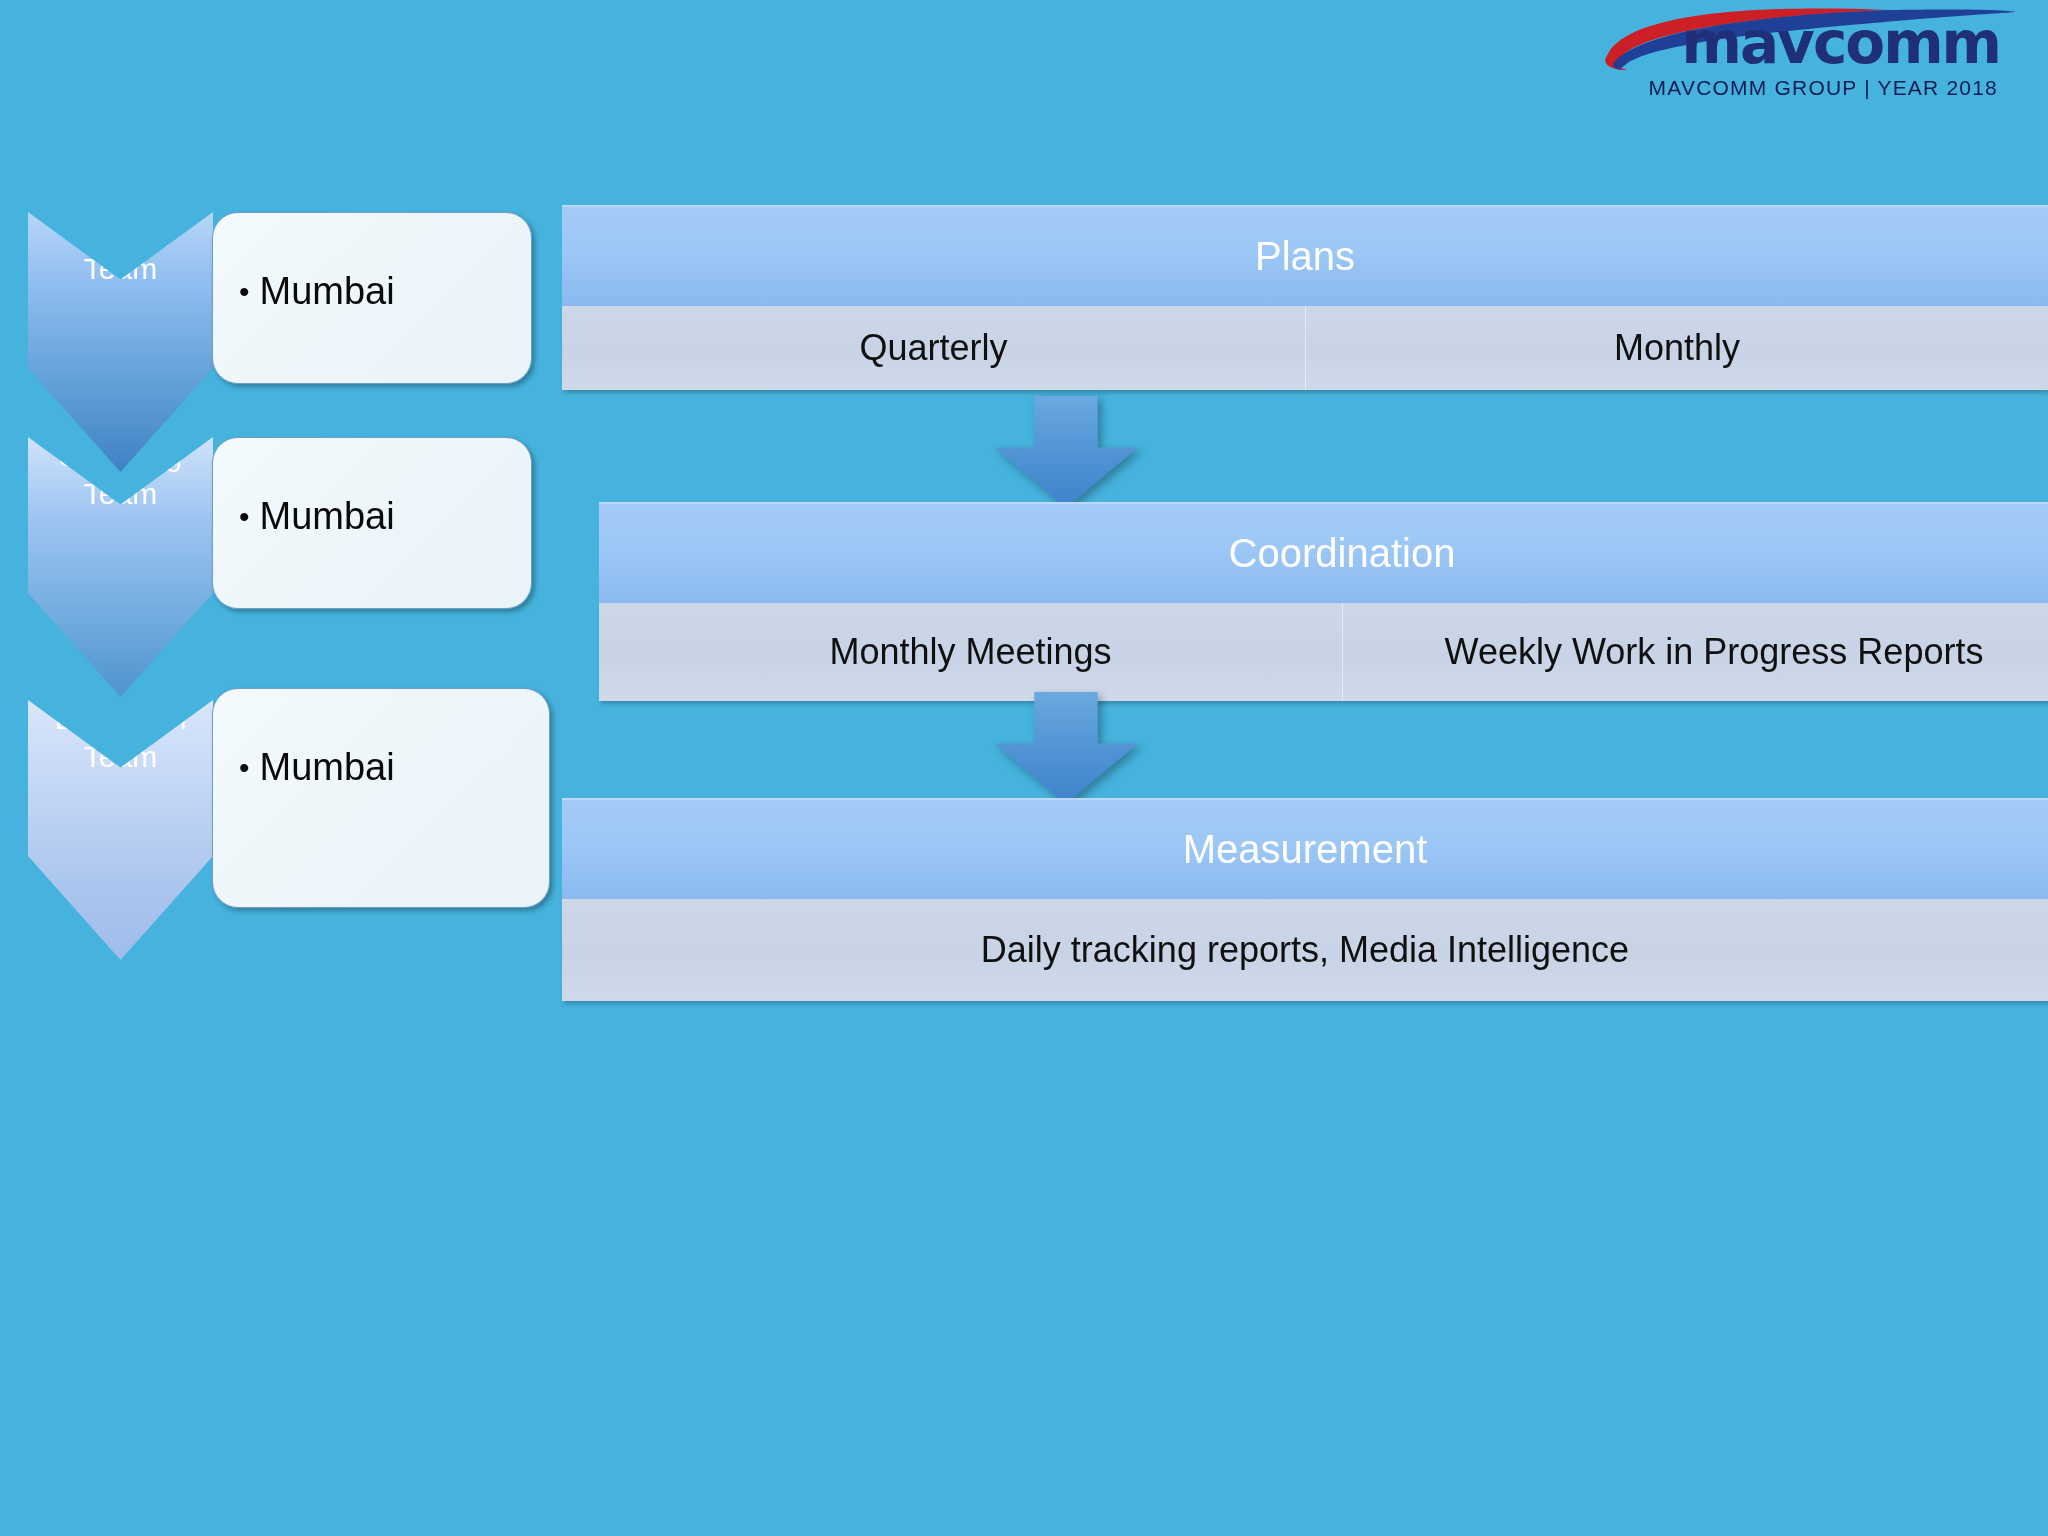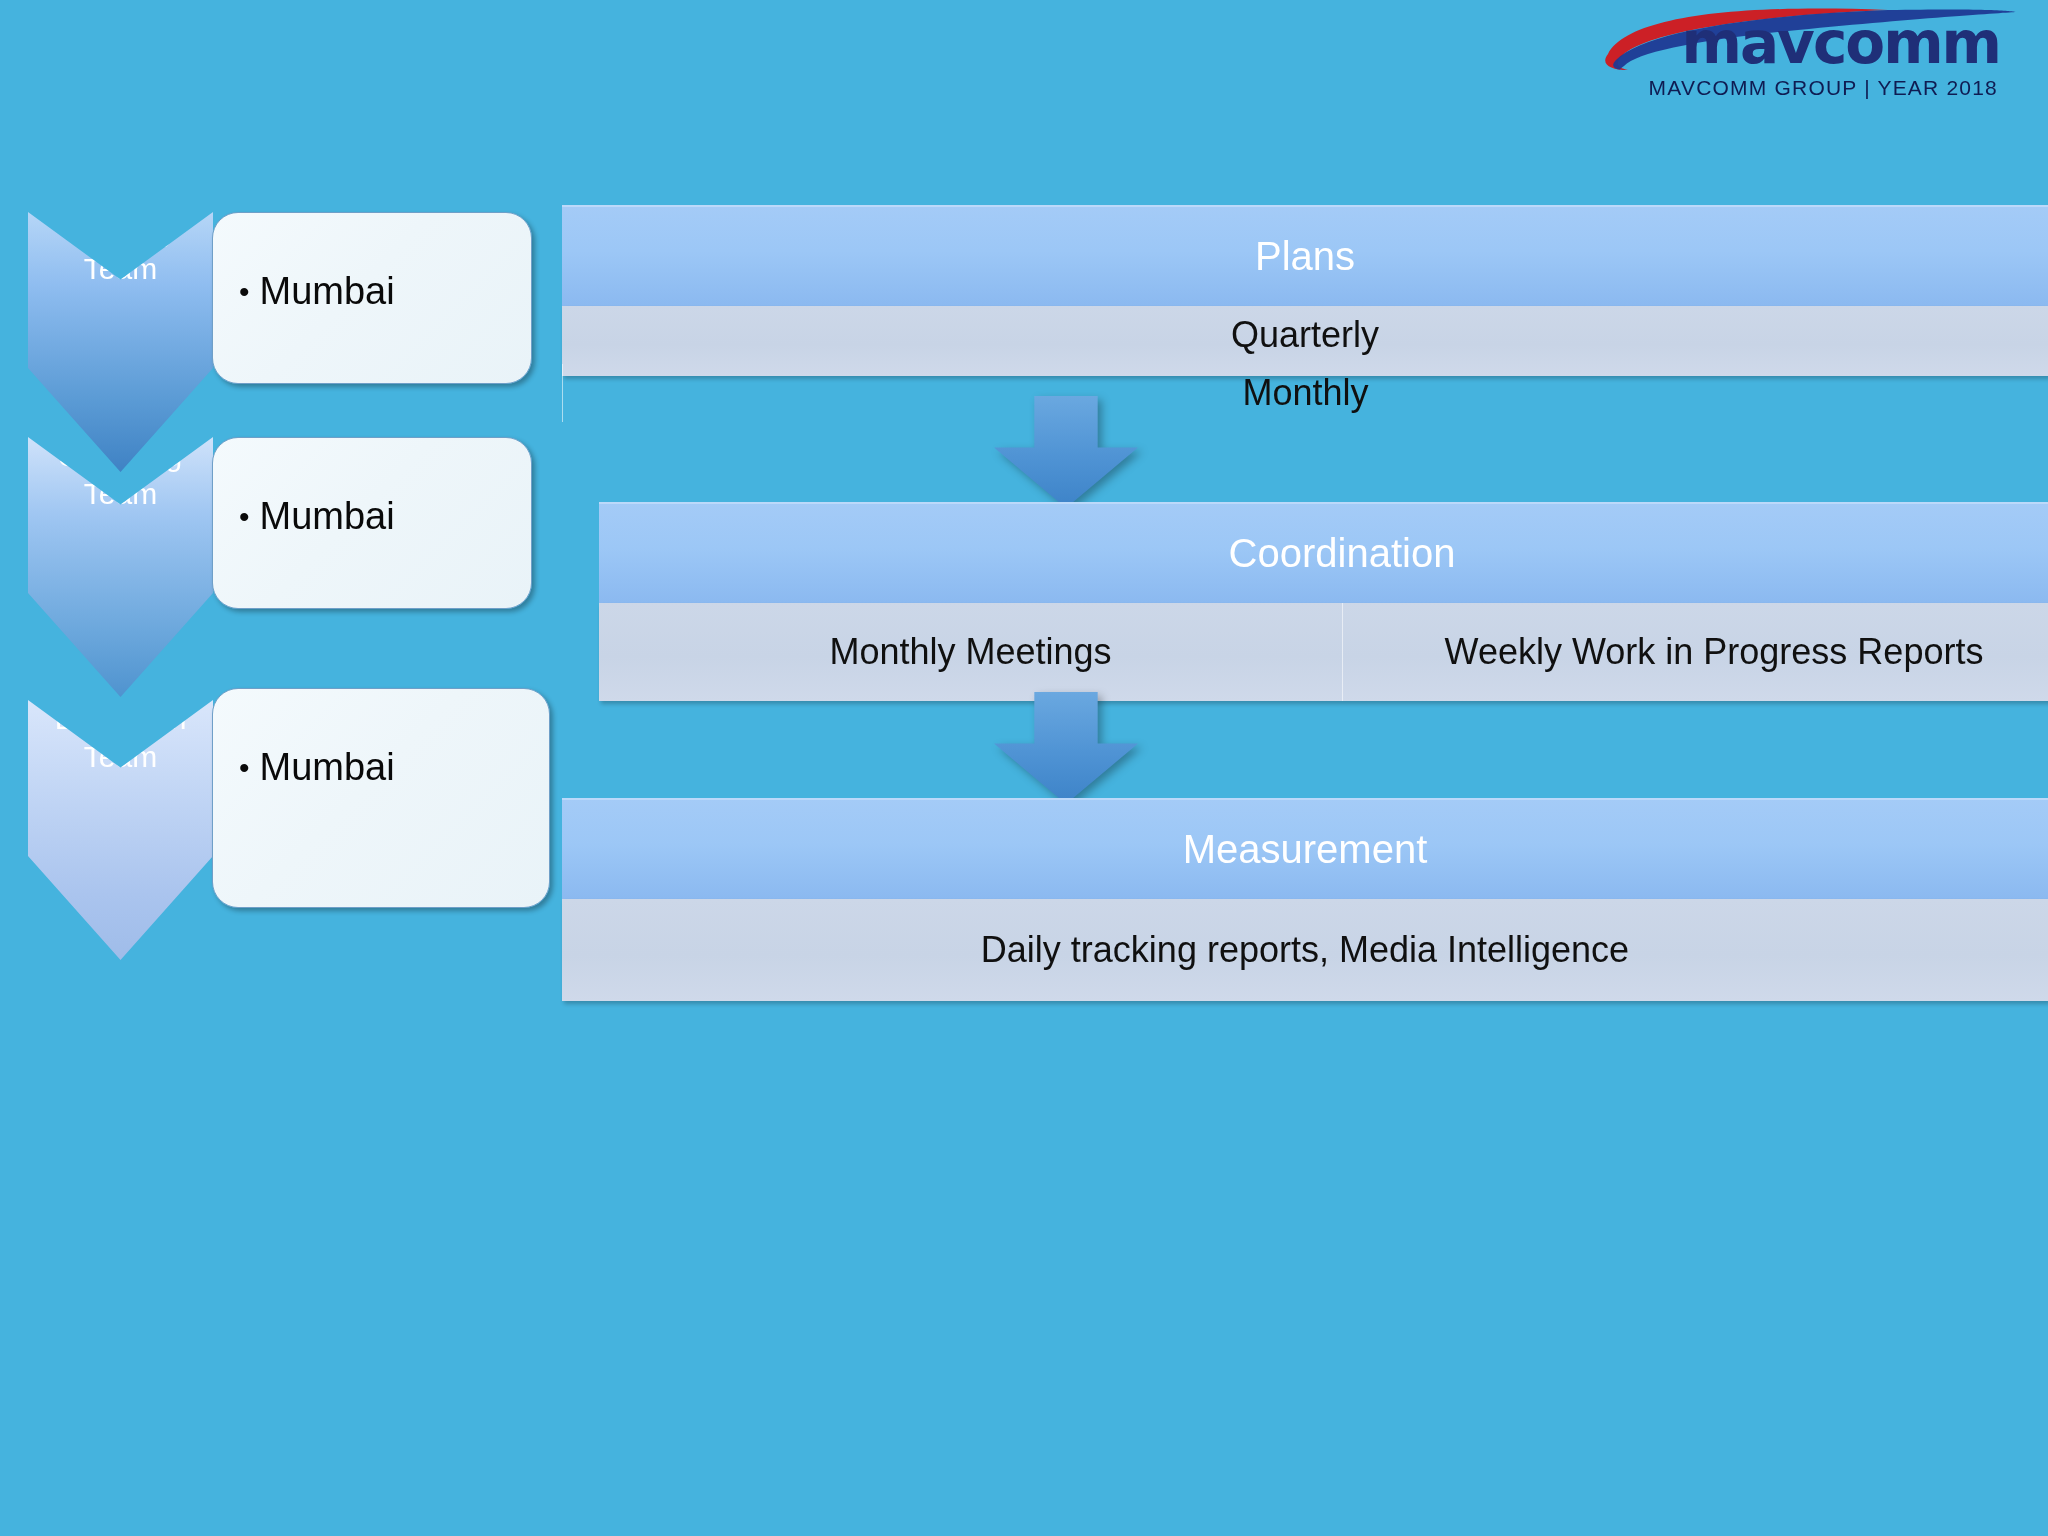--- a/index.html
+++ b/index.html
@@ -184,21 +184,21 @@
       </div>
     </div>
   </div>
 
 </div>
 
 <div id="right-col">
 
   <div class="section" style="top:205px;">
     <div class="sec-head">Plans</div>
-    <div class="sec-body" style="height:70px;flex-direction:column;">
+    <div class="sec-body" style="height:84px;">
       <div class="cell">Quarterly</div>
       <div class="cell">Monthly</div>
     </div>
   </div>
 
   <div class="arrow" style="left:432px;top:396px;height:112px;">
     <div class="shaft-head"></div>
   </div>
 
   <div class="section" style="top:502px;padding-left:37px;">

